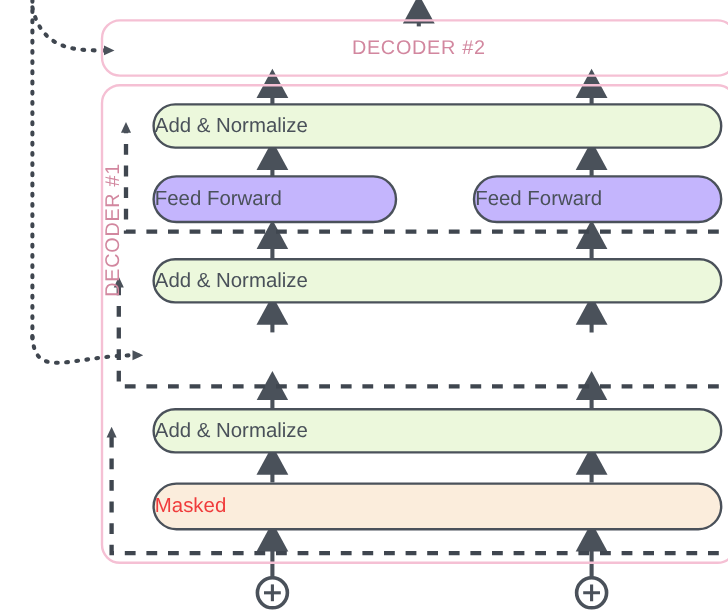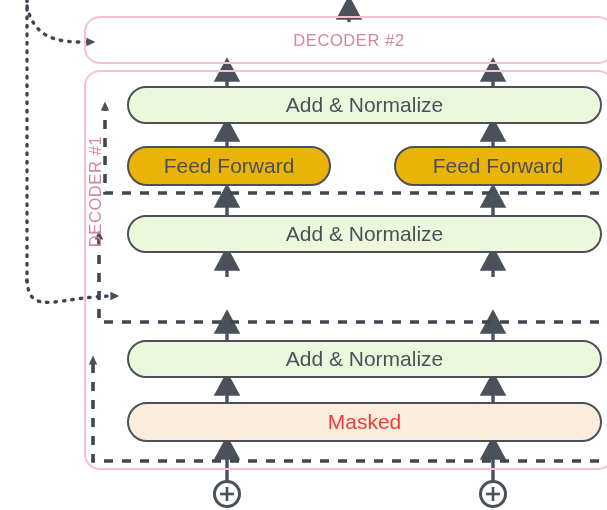--- a/index.html
+++ b/index.html
@@ -64,28 +64,28 @@
     white-space:nowrap;
   }
   
   .layer-box{
     position:absolute;
     box-sizing:border-box;
     border:2.6px solid #4a515a;
     border-radius:26px;
     display:flex;
     align-items:center;
-    justify-content:center;
-    font-size:21px;
+    justify-content:flex-start;
+    font-size:17px;
     color:#4a515a;
     white-space:nowrap;
   }
   .green{background:#ecf8dc;}
   .orange{background:#fbeddc;}
-  .blue {background:#eab308;}
+  .blue {background:#c4b5fd;}
   .masked-word{color:#f03c3c;}
   .sub-label{color:#4a515a;}
 </style>
 </head>
 <body>
 
 <div id="stage">
 
   <svg id="wires" viewBox="0 0 607 510" width="607" height="510">
     <defs>

